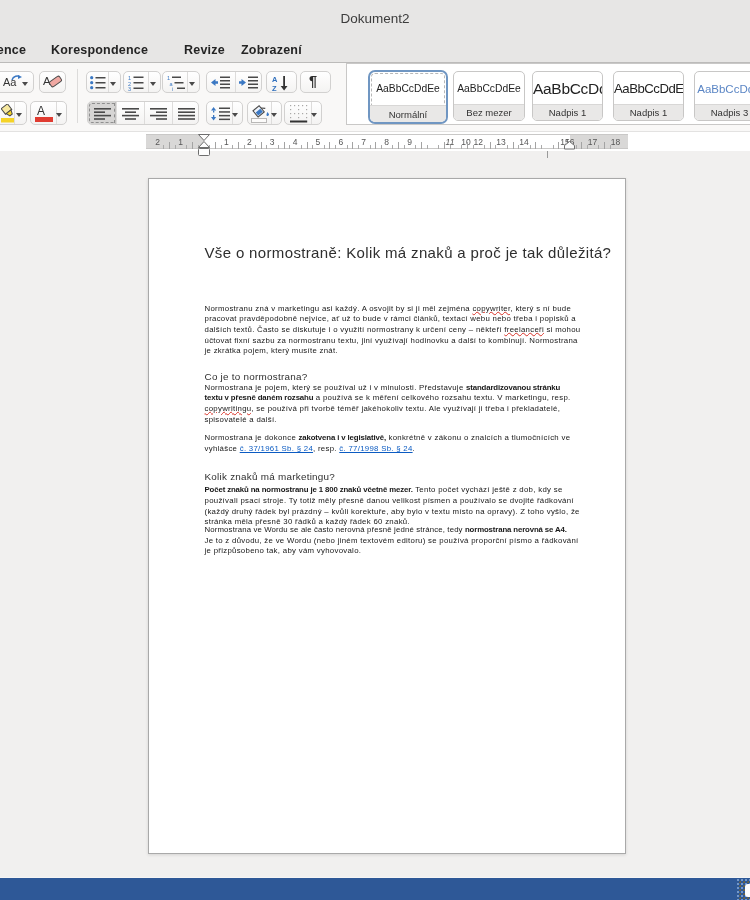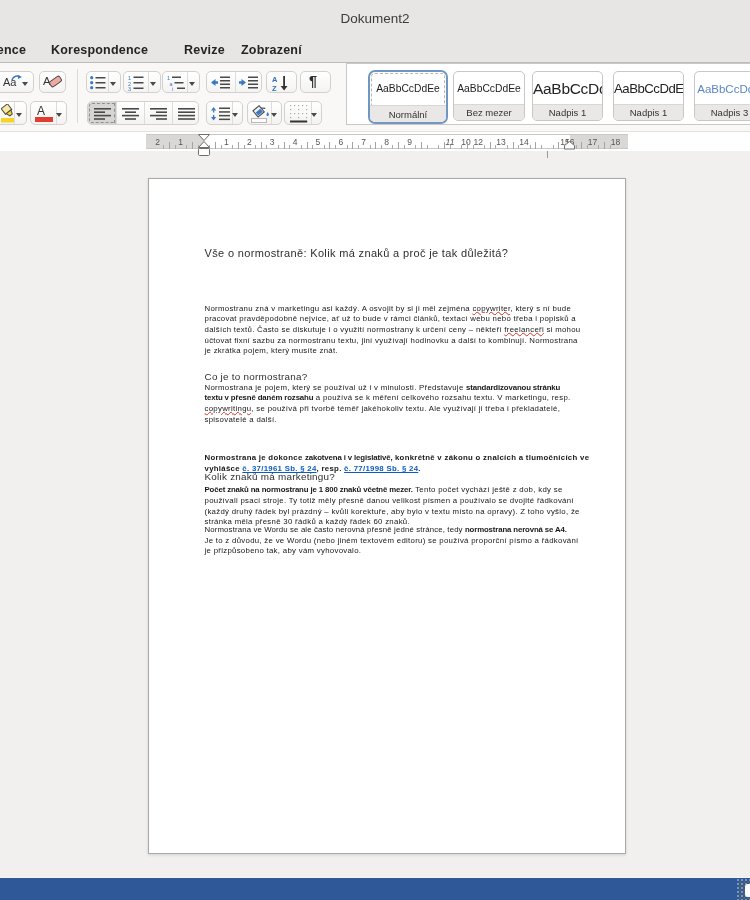--- a/index.html
+++ b/index.html
@@ -363,30 +363,30 @@
       </svg>
     <div style="position:absolute; left:400.8px; top:16px; width:1px; height:7px; background:#9a9a9a;"></div>
     <svg style="position:absolute; left:418px; top:6px; overflow:visible;" width="11" height="9" viewBox="0 0 11 9">
         <path d="M5.5 0.5 L10.5 4.5 L10.5 8 L0.5 8 L0.5 4.5 Z" fill="#fdfdfd" stroke="#6e6e6e" stroke-width="1"></path>
       </svg>
   </div>
 </div>
 
 <div class="abs" id="docarea">
   <div id="page">
-    <div class="t" id="title" style="top:67.5px; font-size:11px; line-height:12px; color:#2e2e2e; letter-spacing:0.35px;">Vše o normostraně: Kolik má znaků a proč je tak důležitá?</div>
+    <div class="t" id="title" style="top:67.5px; font-size:15px; line-height:12px; color:#2e2e2e; letter-spacing:0.35px;">Vše o normostraně: Kolik má znaků a proč je tak důležitá?</div>
 
 
     <div class="t" id="p2" style="top:124.8px;">Normostranu zná v marketingu asi každý. A osvojit by si ji měl zejména <span class="sq">copywriter,</span> který s ní bude<br>pracovat pravděpodobně nejvíce, ať už to bude v rámci článků, textací webu nebo třeba i popisků a<br>dalších textů. Často se diskutuje i o využití normostrany k určení ceny – někteří <span class="sq">freelanceři</span> si mohou<br>účtovat fixní sazbu za normostranu textu, jiní využívají hodinovku a další to kombinují. Normostrana<br>je zkrátka pojem, který musíte znát.</div>
 
     <div class="t h2" id="h1" style="top:191.6px; font-size:9.9px; line-height:12px; color:#2f2f2f; letter-spacing:0.25px;">Co je to normostrana?</div>
 
     <div class="t" id="p3" style="top:203.6px;">Normostrana je pojem, který se používal už i v minulosti. Představuje <b>standardizovanou stránku</b><br><b>textu v přesně daném rozsahu</b> a používá se k měření celkového rozsahu textu. V marketingu, resp.<br><span class="sq">copywritingu,</span> se používá při tvorbě téměř jakéhokoliv textu. Ale využívají ji třeba i překladatelé,<br>spisovatelé a další.</div>
 
-    <div class="t" id="p4" style="top:274px;font-weight:bold;">Normostrana je dokonce <b>zakotvena i v legislativě,</b> konkrétně v zákonu o znalcích a tlumočnících ve<br>vyhlášce <span class="lnk">č. 37/1961 Sb. § 24</span>, resp. <span class="lnk">č. 77/1998 Sb. § 24</span>.</div>
+    <div class="t" id="p4" style="top:254px;">Normostrana je dokonce <b>zakotvena i v legislativě,</b> konkrétně v zákonu o znalcích a tlumočnících ve<br>vyhlášce <span class="lnk">č. 37/1961 Sb. § 24</span>, resp. <span class="lnk">č. 77/1998 Sb. § 24</span>.</div>
 
     <div class="t h2" id="h2" style="top:292.2px; font-size:9.9px; line-height:12px; color:#2f2f2f; letter-spacing:0.25px;">Kolik znaků má marketingu?</div>
 
     <div class="t" id="p5" style="top:306.2px;"><b>Počet znaků na normostranu je 1 800 znaků včetně mezer.</b> Tento počet vychází ještě z dob, kdy se<br>používali psací stroje. Ty totiž měly přesně danou velikost písmen a používalo se dvojité řádkování<br>(každý druhý řádek byl prázdný – kvůli korektuře, aby bylo v textu místo na opravy). Z toho vyšlo, že<br>stránka měla přesně 30 řádků a každý řádek 60 znaků.</div>
 
     <div class="t" id="p6" style="top:346px;"><span style="letter-spacing:0.14px;">Normostrana ve Wordu se ale často nerovná přesně jedné stránce, tedy </span><b>normostrana nerovná se A4.</b><br>Je to z důvodu, že ve Wordu (nebo jiném textovém editoru) se používá proporční písmo a řádkování<br>je přizpůsobeno tak, aby vám vyhovovalo.</div>
   </div>
 </div>
 
 <div class="abs" id="statusbar">

